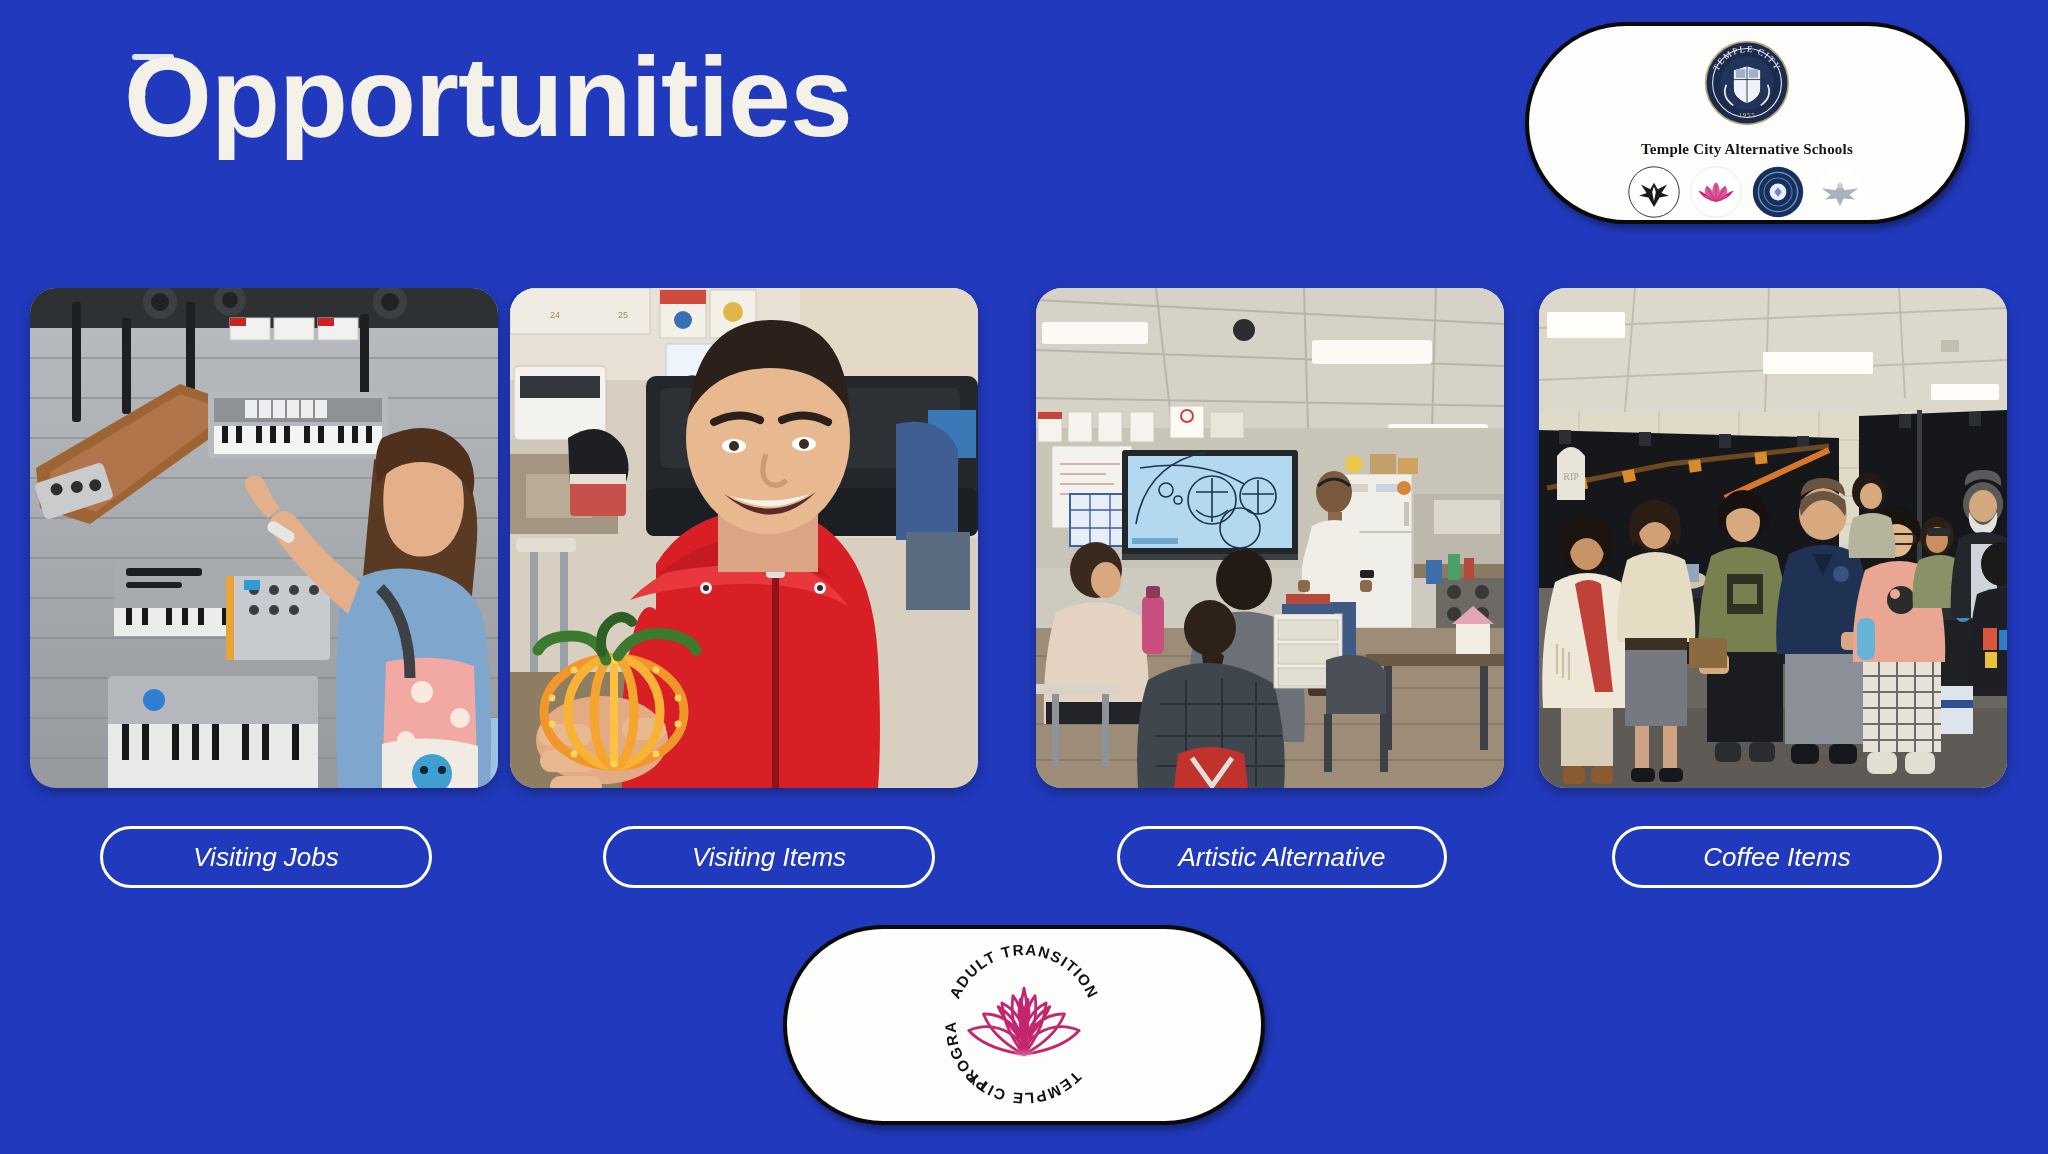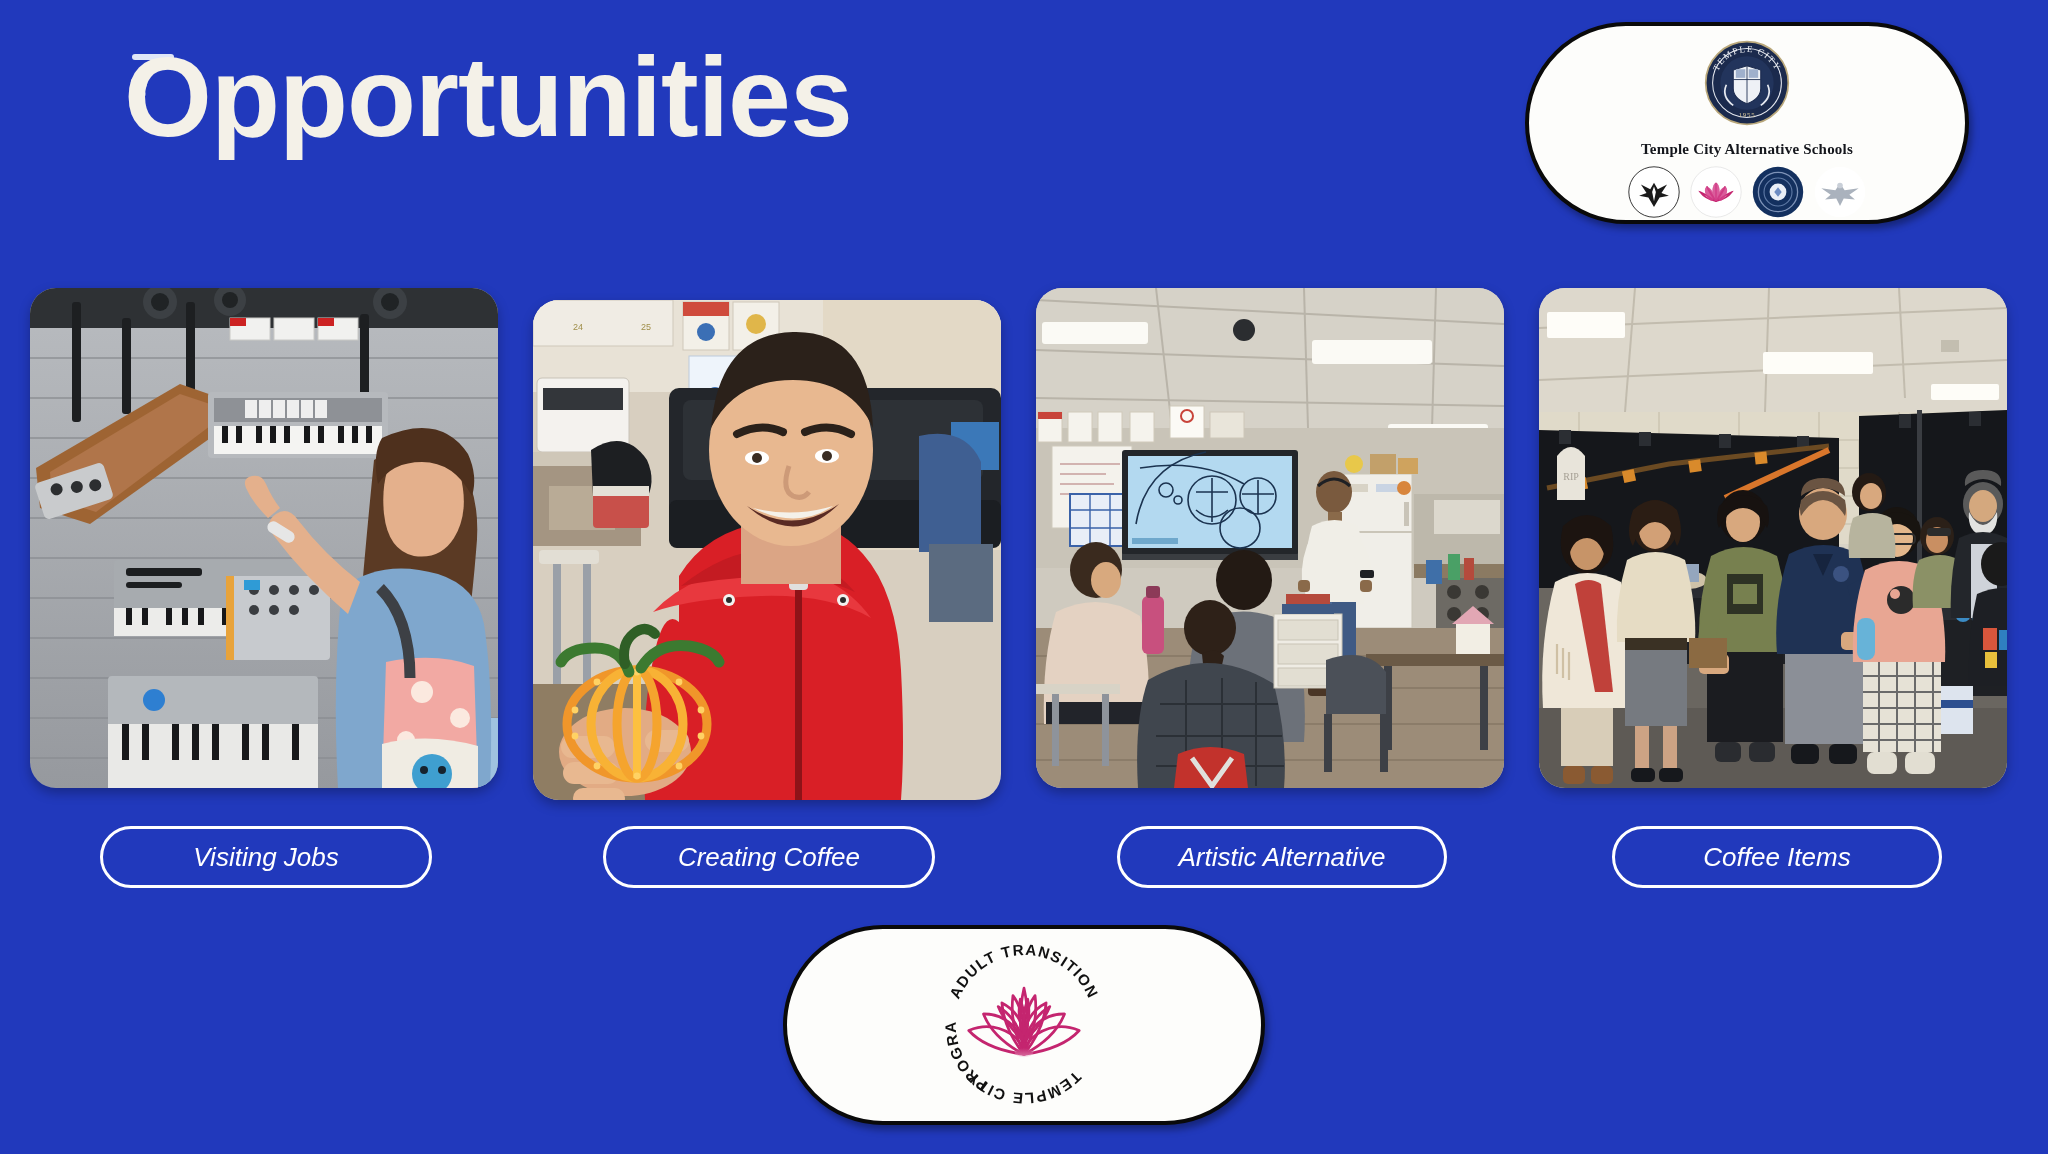--- a/index.html
+++ b/index.html
@@ -83,23 +83,23 @@
   .photo-card {
     position: absolute;
     top: 288px;
     width: 468px;
     height: 500px;
     border-radius: 26px;
     overflow: hidden;
     box-shadow: 0 5px 12px rgba(0,0,0,.28);
   }
   #photo-card-1 { left: 30px; }
-  #photo-card-2 { left: 533px; margin-top: 12px; }
+  #photo-card-2 { left: 510px; }
   #photo-card-3 { left: 1036px; }
-  #photo-card-4 { left: 1539px; }
+  #photo-card-4 { left: 1539px; border-radius: 27px; }
   .photo-card svg { display: block; width: 100%; height: 100%; }
 
   
   .caption-pill {
     position: absolute;
     top: 826px;
     height: 62px;
     border: 3px solid #ffffff;
     border-radius: 31px;
     color: #ffffff;
@@ -815,21 +815,21 @@
     <g fill="#2f7fc0">
         <rect x="460" y="342" width="12" height="20"></rect>
       </g>
     <g fill="#e8c03c">
         <rect x="446" y="364" width="12" height="16"></rect>
       </g>
   </svg>
 </div>
 
 <div class="caption-pill" id="caption-pill-0">Visiting Jobs</div>
-<div class="caption-pill" id="caption-pill-1">Creating Coffee</div>
+<div class="caption-pill" id="caption-pill-1">Visiting Items</div>
 <div class="caption-pill" id="caption-pill-2">Artistic Alternative</div>
 <div class="caption-pill" id="caption-pill-3">Coffee Items</div>
 
 <div id="program-badge">
   <svg id="program-logo" viewBox="0 0 200 200">
     <defs>
       <path id="ring-top" d="M100 100 m-76 0 a76 76 0 0 1 152 0"></path>
       <path id="ring-bottom" d="M100 100 m74 0 a74 74 0 0 1 -148 0"></path>
       <linearGradient id="petalfade" x1="0" y1="0" x2="0" y2="1">
         <stop offset="0" stop-color="#c4256f"></stop>

